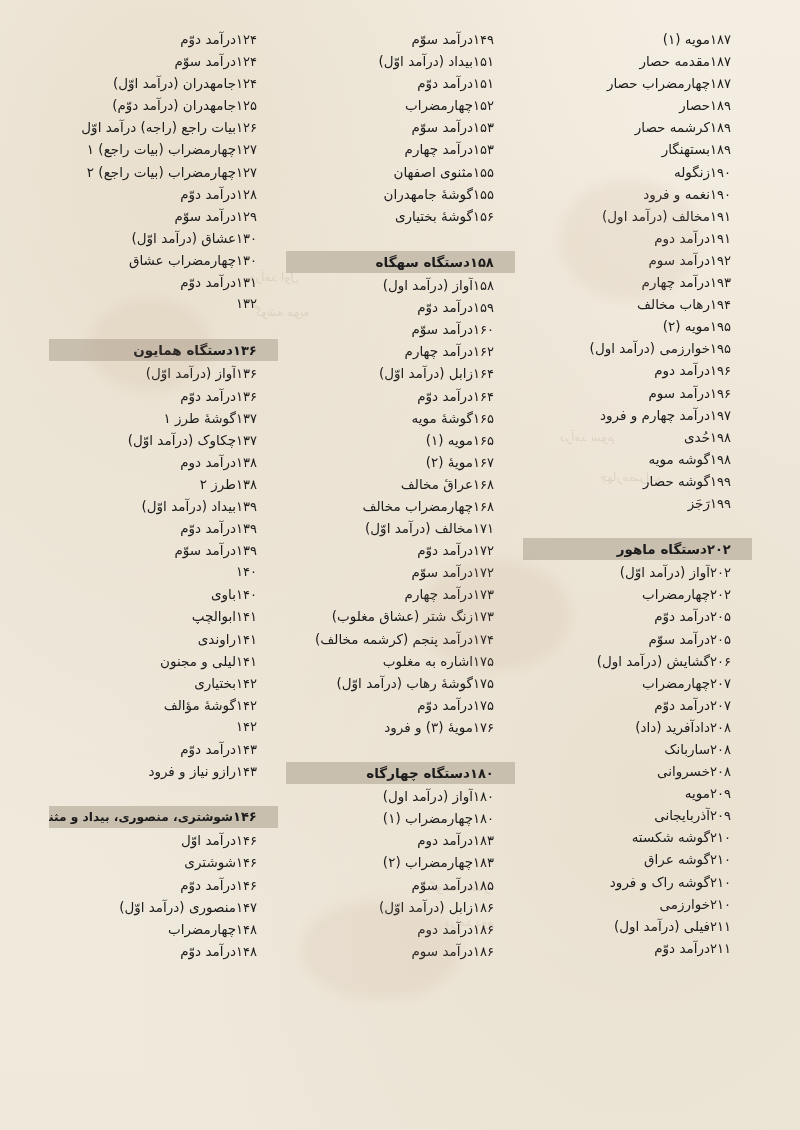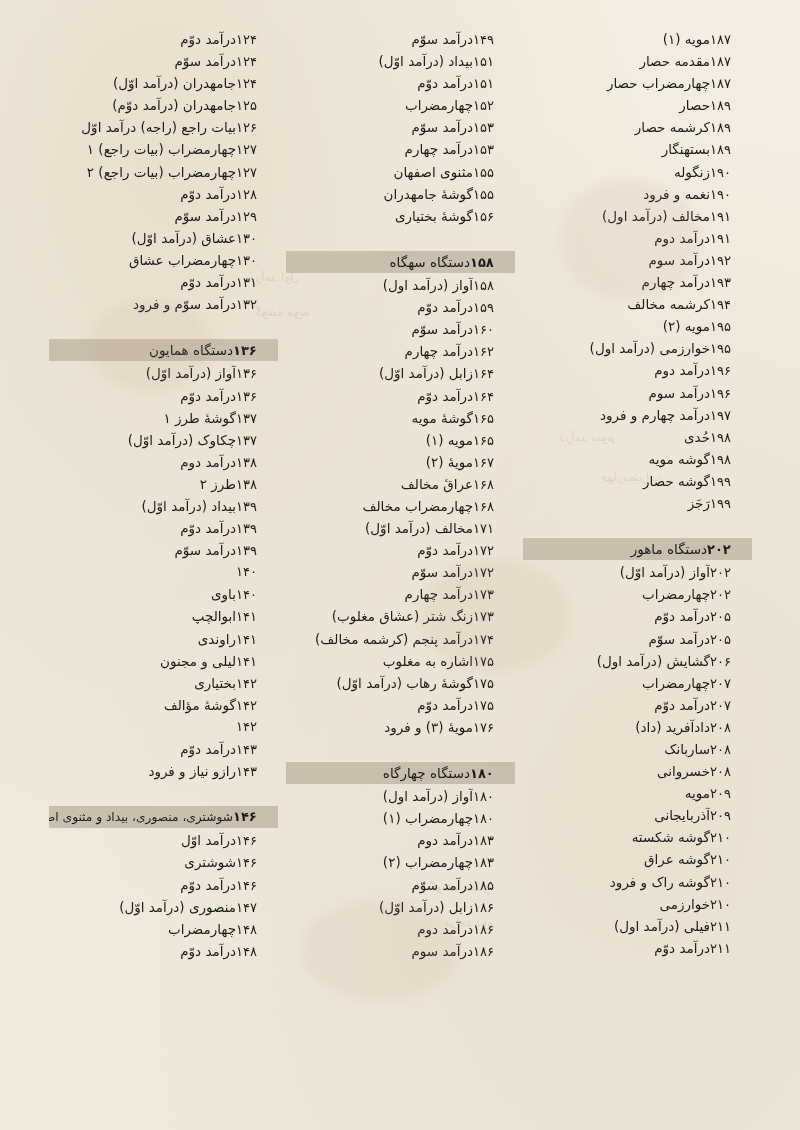--- a/index.html
+++ b/index.html
@@ -69,21 +69,21 @@
     background: #c9bfae;
     font-weight: bold;
     height: 22.1px;
     margin: 2px 0 1px 0;
   }
   .row.section .num {
     font-weight: bold;
     padding-right: 3px;
   }
   .row.section .label {
-    font-weight: normal;
+    font-weight: bold;
     padding-left: 20px;
   }
   .row.section.wide .label {
     font-size: 12.2px;
   }
   .row.spacer {
     height: 22.1px;
   }
   
   .ghost {
@@ -166,21 +166,21 @@
         <div class="row">
           <span class="num">۱۹۲</span>
           <span class="label">درآمد سوم</span>
         </div>
         <div class="row">
           <span class="num">۱۹۳</span>
           <span class="label">درآمد چهارم</span>
         </div>
         <div class="row">
           <span class="num">۱۹۴</span>
-          <span class="label">کرشمه مخالف</span>
+          <span class="label">رهاب مخالف</span>
         </div>
         <div class="row">
           <span class="num">۱۹۵</span>
           <span class="label">مویه (۲)</span>
         </div>
         <div class="row">
           <span class="num">۱۹۵</span>
           <span class="label">خوارزمی (درآمد اول)</span>
         </div>
         <div class="row">
@@ -497,21 +497,20 @@
         <div class="row">
           <span class="num">۱۳۰</span>
           <span class="label">چهارمضراب عشاق</span>
         </div>
         <div class="row">
           <span class="num">۱۳۱</span>
           <span class="label">درآمد دوّم</span>
         </div>
         <div class="row">
           <span class="num">۱۳۲</span>
-          <span class="label">درآمد سوّم و فرود</span>
         </div>
         <div class="row spacer"></div>
         <div class="row section">
           <span class="num">۱۳۶</span>
           <span class="label">دستگاه همایون</span>
         </div>
         <div class="row">
           <span class="num">۱۳۶</span>
           <span class="label">آواز (درآمد اوّل)</span>
         </div>

